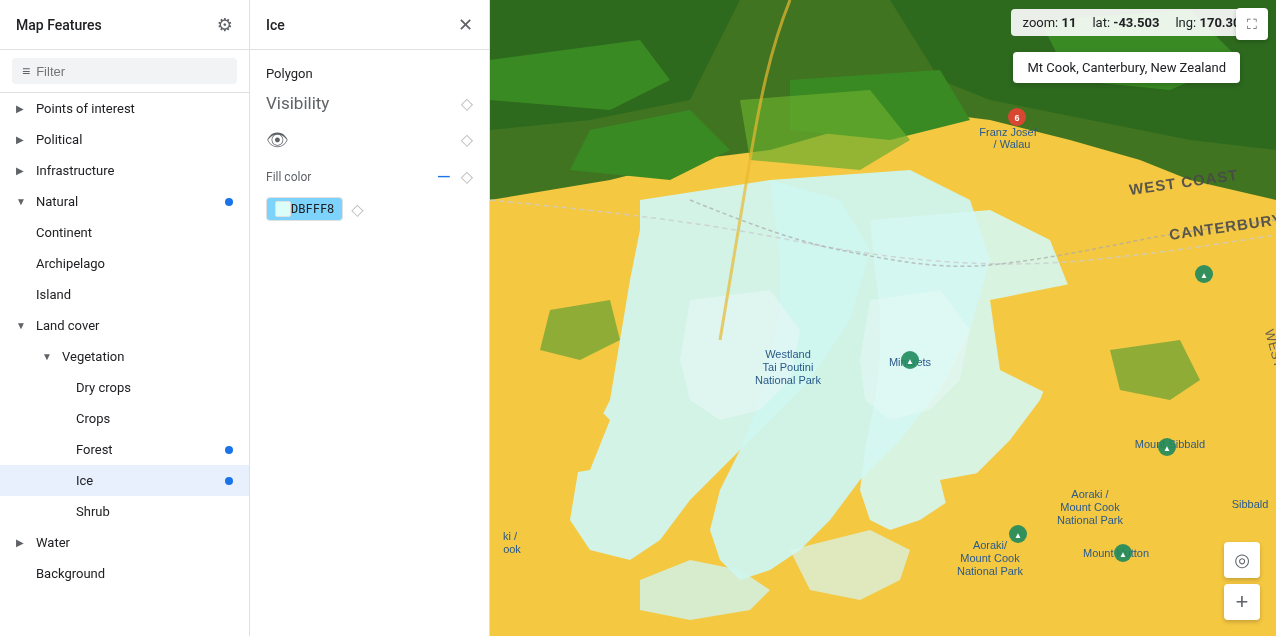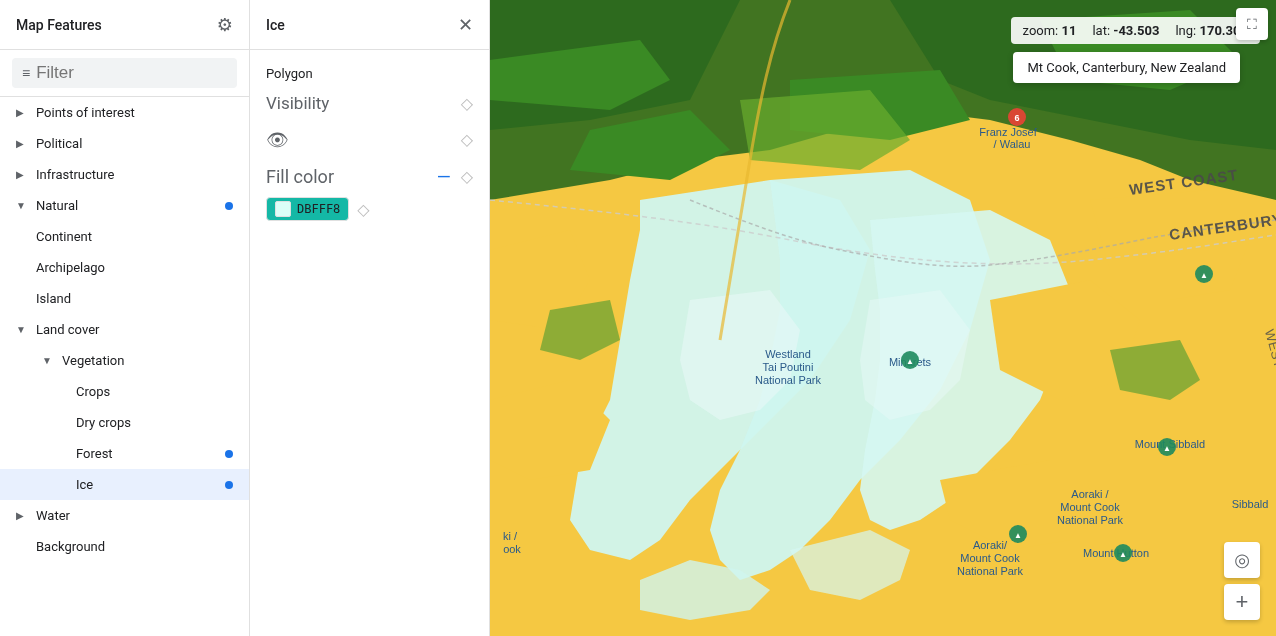--- a/index.html
+++ b/index.html
@@ -42,21 +42,21 @@
       align-items: center;
       background: #f1f3f4;
       border-radius: 4px;
       padding: 5px 10px;
       gap: 6px;
     }
     .filter-input-wrap input {
       border: none;
       background: transparent;
       outline: none;
-      font-size: 17px;
+      font-size: 13px;
       color: #5f6368;
       width: 100%;
     }
     .filter-icon { color: #5f6368; font-size: 14px; }
     .sidebar-list { overflow-y: auto; flex: 1; }
     .sidebar-item {
       display: flex;
       align-items: center;
       padding: 8px 16px;
       cursor: pointer;
@@ -115,29 +115,29 @@
     }
     .panel-row-label { font-size: 17px; color: #5f6368; }
     .panel-visibility-icon { font-size: 18px; color: #5f6368; cursor: pointer; }
     .panel-diamond { color: #bdbdbd; font-size: 16px; cursor: pointer; }
     .fill-color-row {
       display: flex;
       align-items: center;
       justify-content: space-between;
       margin-top: 4px;
     }
-    .fill-color-label { font-size: 18px; color: #5f6368; }
+    .fill-color-label { font-size: 12px; color: #5f6368; }
     .fill-color-swatch-wrap {
       display: flex;
       align-items: center;
-      gap: 6px;
+      gap: 0;
       border: 1px solid #e0e0e0;
       border-radius: 4px;
       padding: 3px 8px;
-      background: #14b8a6;
+      background: #7dd3fc;
     }
     .fill-color-swatch {
       width: 16px;
       height: 16px;
       border-radius: 2px;
       background: #DBFFF8;
       border: 1px solid #e0e0e0;
     }
     .fill-color-hex { font-size: 12px; color: #202124; font-family: monospace; }
     .fill-minus { color: #1a73e8; font-size: 18px; cursor: pointer; margin-right: 4px; }
@@ -147,21 +147,21 @@
       flex: 1;
       position: relative;
       overflow: hidden;
       background: #f5c842;
     }
     .map-topbar {
       position: absolute;
       top: 0; left: 0; right: 0;
       height: 44px;
       display: flex;
-      align-items: flex-end;
+      align-items: center;
       justify-content: flex-end;
       padding: 0 16px;
       z-index: 10;
       margin-left: 38px;
     }
     .map-coords {
       display: flex;
       gap: 16px;
       font-size: 13px;
       color: #202124;
@@ -261,35 +261,39 @@
       <div class="sidebar-item indent-1">
         <span class="chevron">▼</span>
         <span class="sidebar-item-label">Land cover</span>
       </div>
       <div class="sidebar-item indent-2">
         <span class="chevron">▼</span>
         <span class="sidebar-item-label">Vegetation</span>
       </div>
       <div class="sidebar-item indent-3">
         <span class="chevron"></span>
+        <span class="sidebar-item-label">Dry crops</span>
+      </div>
+      <div class="sidebar-item indent-3">
+        <span class="chevron"></span>
         <span class="sidebar-item-label">Crops</span>
-      </div>
-      <div class="sidebar-item indent-3">
-        <span class="chevron"></span>
-        <span class="sidebar-item-label">Dry crops</span>
       </div>
       <div class="sidebar-item indent-3">
         <span class="chevron"></span>
         <span class="sidebar-item-label">Forest</span>
         <span class="dot"></span>
       </div>
       <div class="sidebar-item indent-3 active">
         <span class="chevron"></span>
         <span class="sidebar-item-label">Ice</span>
         <span class="dot"></span>
+      </div>
+      <div class="sidebar-item indent-3">
+        <span class="chevron"></span>
+        <span class="sidebar-item-label">Shrub</span>
       </div>
       <div class="sidebar-item indent-1">
         <span class="chevron">▶</span>
         <span class="sidebar-item-label">Water</span>
       </div>
       <div class="sidebar-item indent-0">
         <span class="chevron"></span>
         <span class="sidebar-item-label">Background</span>
       </div>
     </div>

